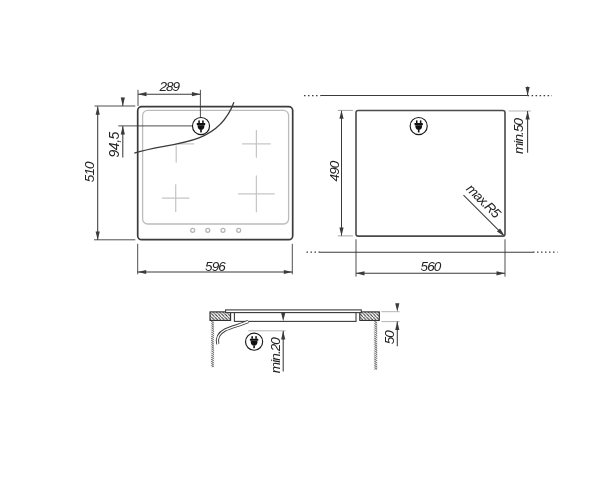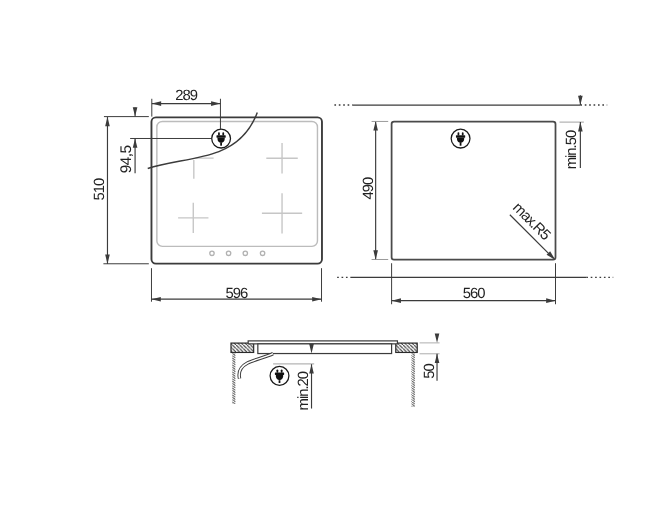--- a/index.html
+++ b/index.html
@@ -1,16 +1,16 @@
 <!DOCTYPE html>
 <html><head>
 <meta charset="utf-8">
 <style>
 html,body{margin:0;padding:0;background:#ffffff;}
-#canvas{position:relative;width:576px;height:481px;background:#ffffff;overflow:hidden;}
+#canvas{position:relative;width:576px;height:481px;background:#ffffff;overflow:hidden;font-style:italic;}
 text{font-family:"Liberation Sans",sans-serif;fill:#222;}
 .dim{font-size:13.5px;letter-spacing:-0.9px;}
 </style>
 </head>
 <body>
 <div id="canvas">
 <svg width="600" height="481" viewBox="0 0 600 481">
 <defs>
 <pattern id="hatch" patternUnits="userSpaceOnUse" width="3.3" height="3.3">
 <path d="M-0.8 -0.8 L4.1 4.1" stroke="#2a2a2a" stroke-width="1" fill="none"></path>

